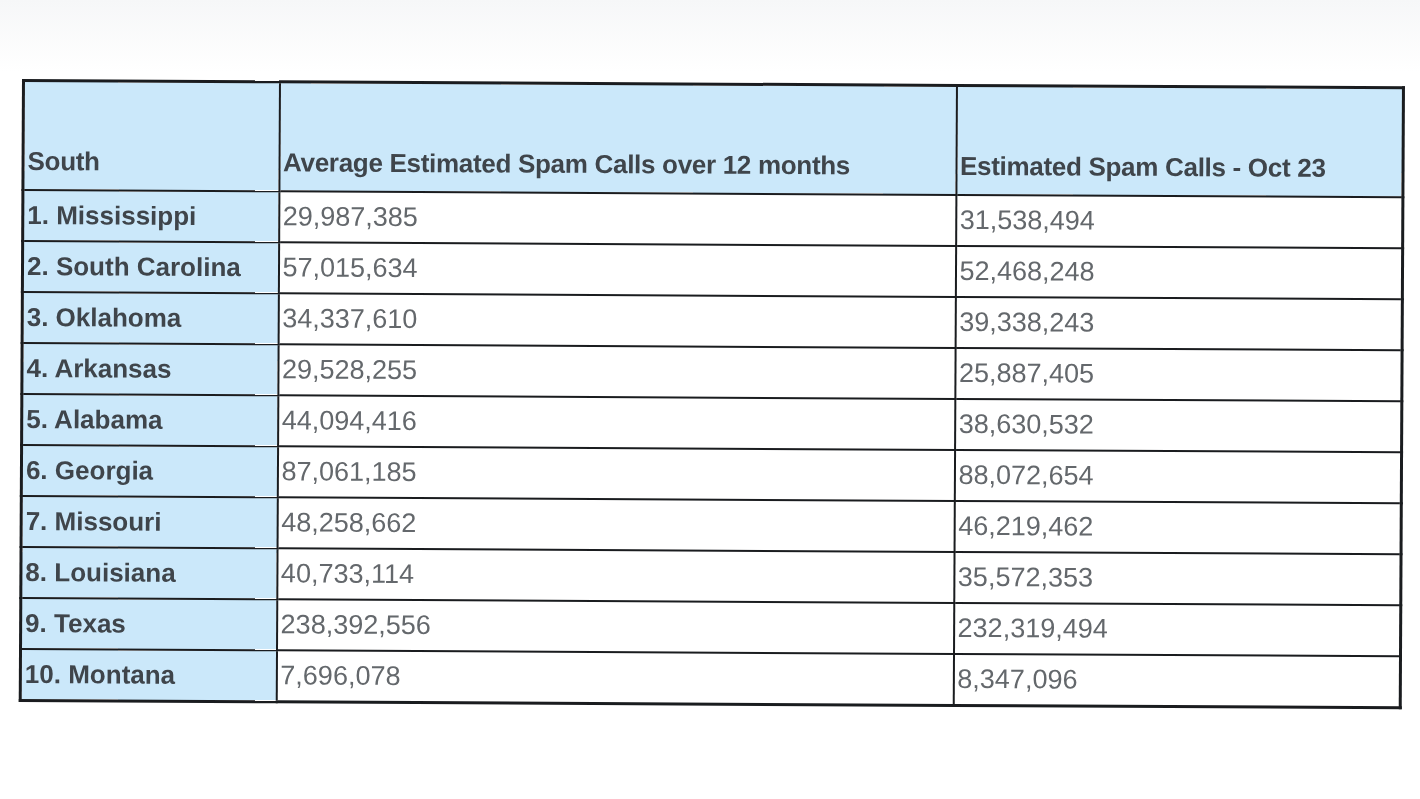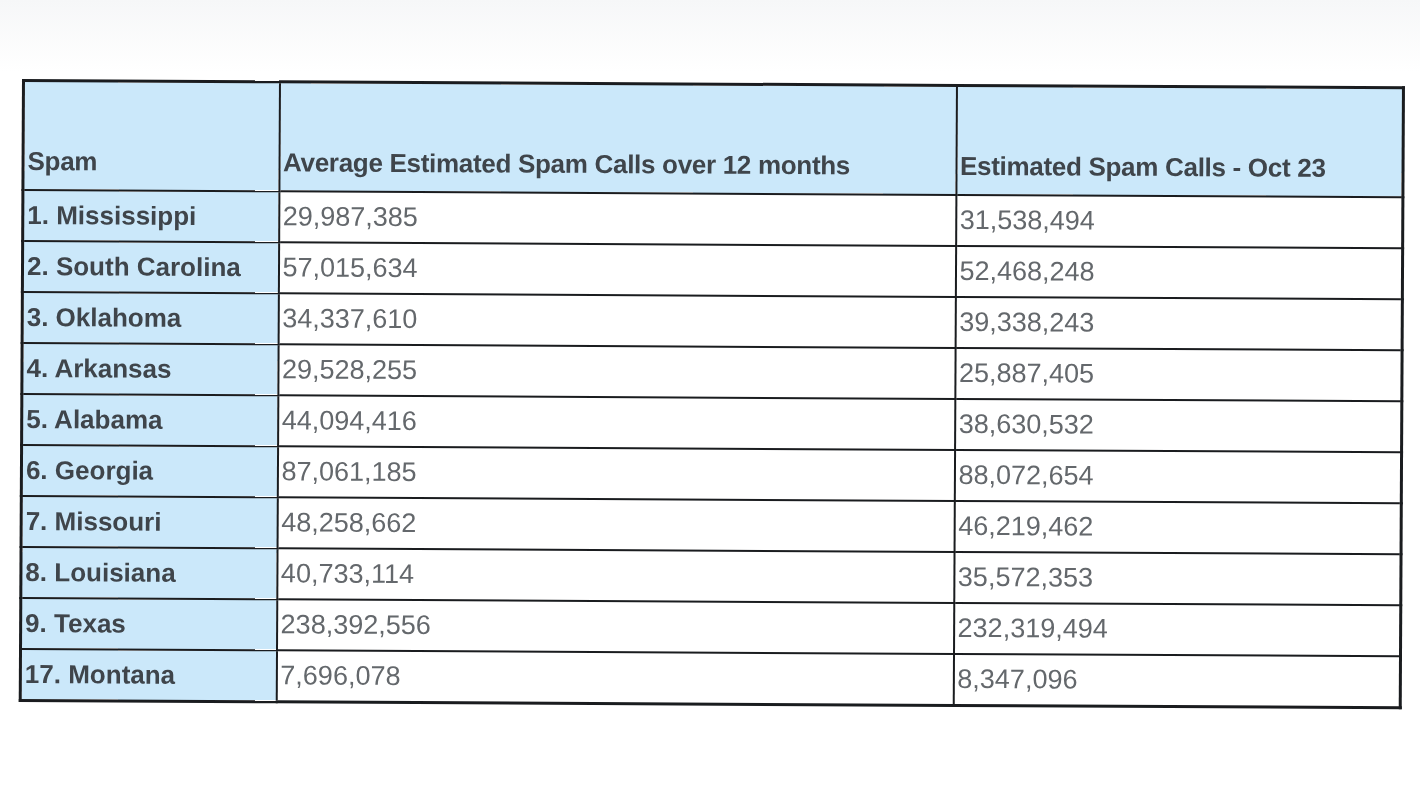--- a/index.html
+++ b/index.html
@@ -67,21 +67,21 @@
 
 <div class="table-wrap">
   <table class="spam-table">
     <colgroup>
       <col class="col-state">
       <col class="col-avg">
       <col class="col-oct">
     </colgroup>
     <thead>
       <tr>
-        <th>Spam</th>
+        <th>South</th>
         <th>Average Estimated Spam Calls over 12 months</th>
         <th>Estimated Spam Calls - Oct 23</th>
       </tr>
     </thead>
     <tbody>
       <tr>
         <td class="cell-state">1. Mississippi</td>
         <td class="cell-num">29,987,385</td>
         <td class="cell-num">31,538,494</td>
       </tr>
@@ -119,19 +119,19 @@
         <td class="cell-state">8. Louisiana</td>
         <td class="cell-num">40,733,114</td>
         <td class="cell-num">35,572,353</td>
       </tr>
       <tr>
         <td class="cell-state">9. Texas</td>
         <td class="cell-num">238,392,556</td>
         <td class="cell-num">232,319,494</td>
       </tr>
       <tr>
-        <td class="cell-state">17. Montana</td>
+        <td class="cell-state">10. Montana</td>
         <td class="cell-num">7,696,078</td>
         <td class="cell-num">8,347,096</td>
       </tr>
     </tbody>
   </table>
 </div>
 
 </body></html>

